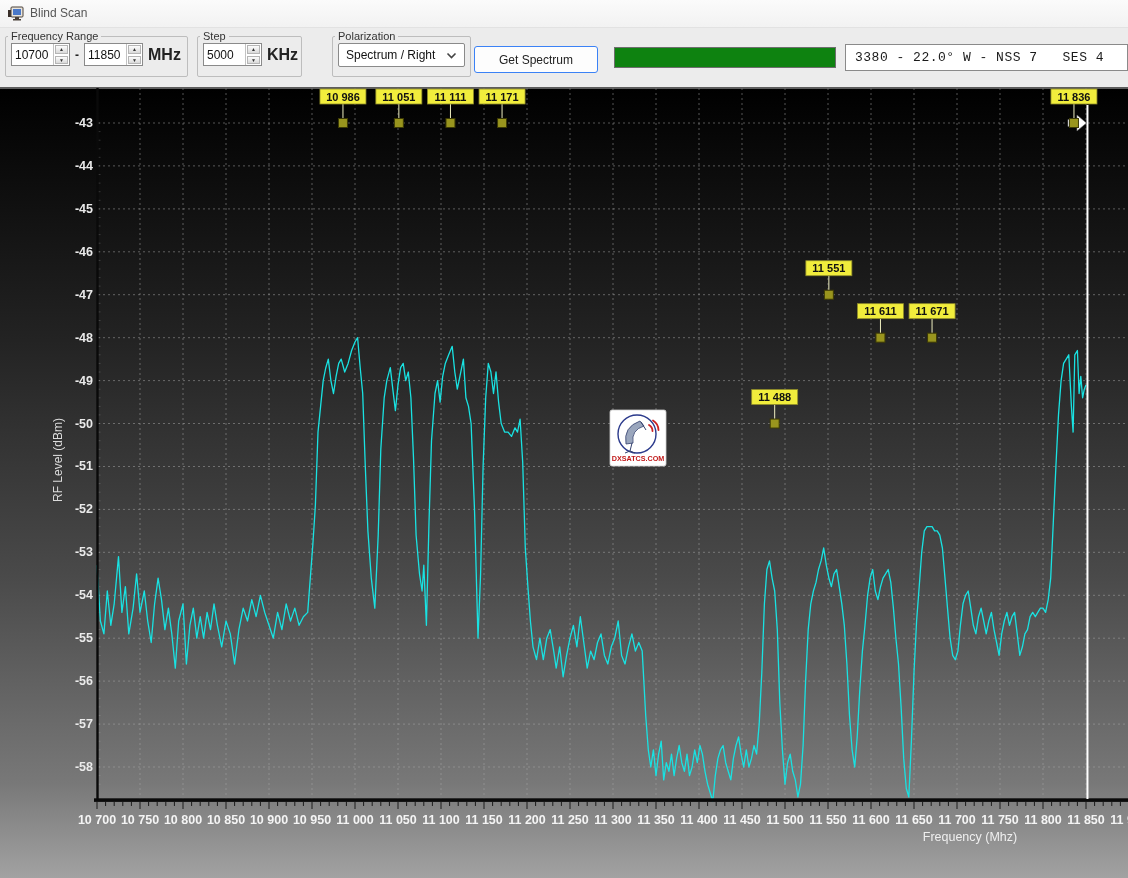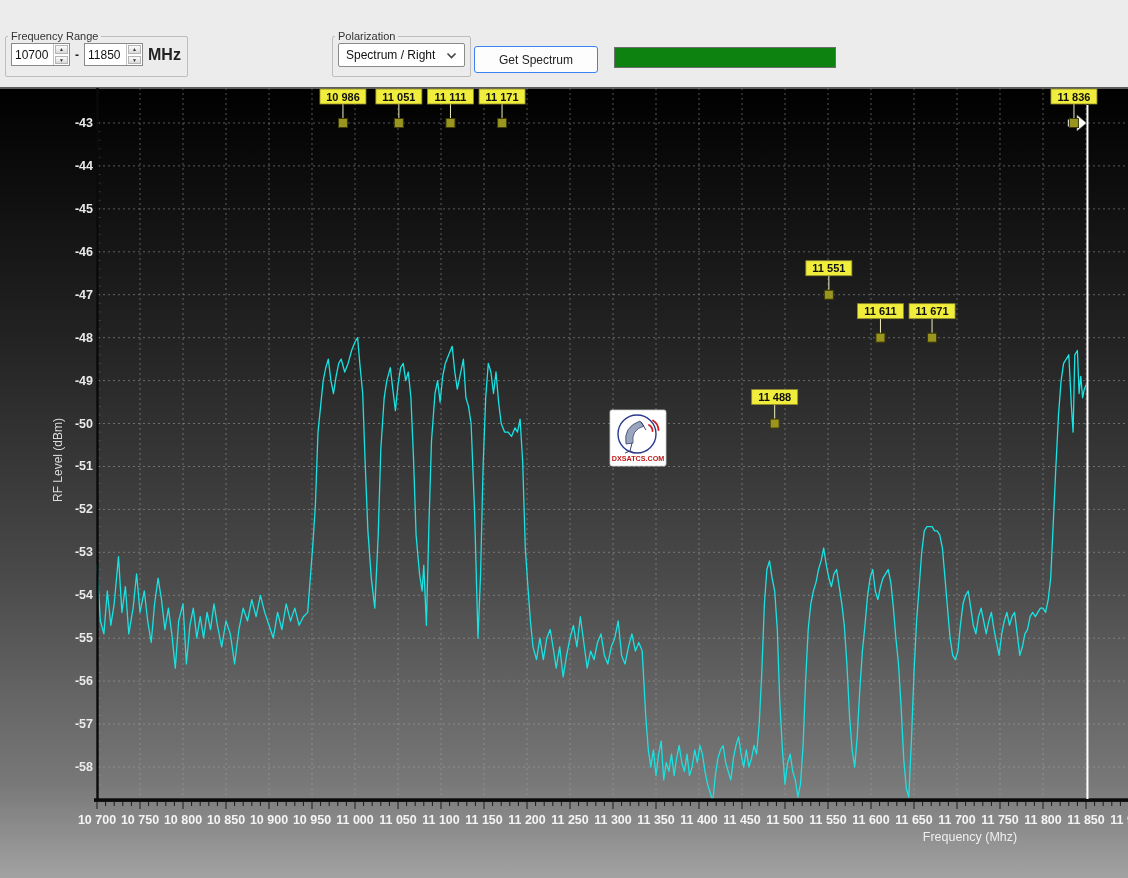--- a/index.html
+++ b/index.html
@@ -39,20 +39,32 @@
            color:#1a1a1a;line-height:25px;padding-left:9px;white-space:pre;letter-spacing:0.5px;}
   
   .chart{position:absolute;left:0;top:87px;width:1128px;height:791px;}
   svg text{font-family:"Liberation Sans",sans-serif;}
 </style>
 </head>
 <body>
 
 <div class="window">
 
+  <div class="titlebar">
+    <span class="app-icon">
+      <svg width="18" height="18" viewBox="0 0 18 18">
+        <rect x="1" y="6" width="8" height="7" fill="#3a2f2a"></rect>
+        <rect x="4" y="3" width="12" height="10" rx="1" fill="#e8e4dc" stroke="#4a4038" stroke-width="1"></rect>
+        <rect x="6" y="5" width="8" height="6" fill="#4a78c8"></rect>
+        <rect x="8" y="13" width="4" height="2" fill="#4a4038"></rect>
+        <rect x="6" y="15" width="8" height="1.5" fill="#4a4038"></rect>
+      </svg>
+    </span>
+    <span class="title-text">Blind Scan</span>
+  </div>
 
   <div class="toolbar">
 
     <fieldset class="group" id="fs-freq">
       <legend>Frequency Range</legend>
       <div class="row">
         <span class="spinbox">
           <input value="10700" style="">
           <span class="spinbtns">
               <span>▲</span>
@@ -64,20 +76,33 @@
           <input value="11850" style="">
           <span class="spinbtns">
               <span>▲</span>
               <span>▼</span>
             </span>
         </span>
         <span class="unit">MHz</span>
       </div>
     </fieldset>
 
+    <fieldset class="group" id="fs-step">
+      <legend>Step</legend>
+      <div class="row">
+        <span class="spinbox">
+          <input value="5000" style="">
+          <span class="spinbtns">
+              <span>▲</span>
+              <span>▼</span>
+            </span>
+        </span>
+        <span class="unit">KHz</span>
+      </div>
+    </fieldset>
 
     <fieldset class="group" id="fs-pol">
       <legend>Polarization</legend>
       <div class="row">
         <div class="combo">
           <span>Spectrum / Right</span>
           <span>
             <svg width="11" height="7" viewBox="0 0 11 7">
                 <polyline points="1.5,1.5 5.5,5.5 9.5,1.5" stroke="#444" fill="none" stroke-width="1.6"></polyline>
               </svg>
@@ -85,20 +110,21 @@
         </div>
       </div>
     </fieldset>
 
     <button class="get-btn">Get Spectrum</button>
 
     <div class="progress">
       <div class="progress-fill" id="progress-fill" style="width: 100%; background: rgb(14, 130, 16);"></div>
     </div>
 
+    <div class="satinfo">3380 - 22.0° W - NSS 7   SES 4</div>
   </div>
 
   <div class="chart">
     <svg id="chart-svg" width="1128" height="791" viewBox="0 0 1128 791">
         <defs>
           <linearGradient id="bg" x1="0" y1="0" x2="0" y2="1">
             <stop offset="0" stop-color="#000000"></stop>
             <stop offset="0.32" stop-color="#232323"></stop>
             <stop offset="0.62" stop-color="#4a4a4a"></stop>
             <stop offset="0.88" stop-color="#787878"></stop>

